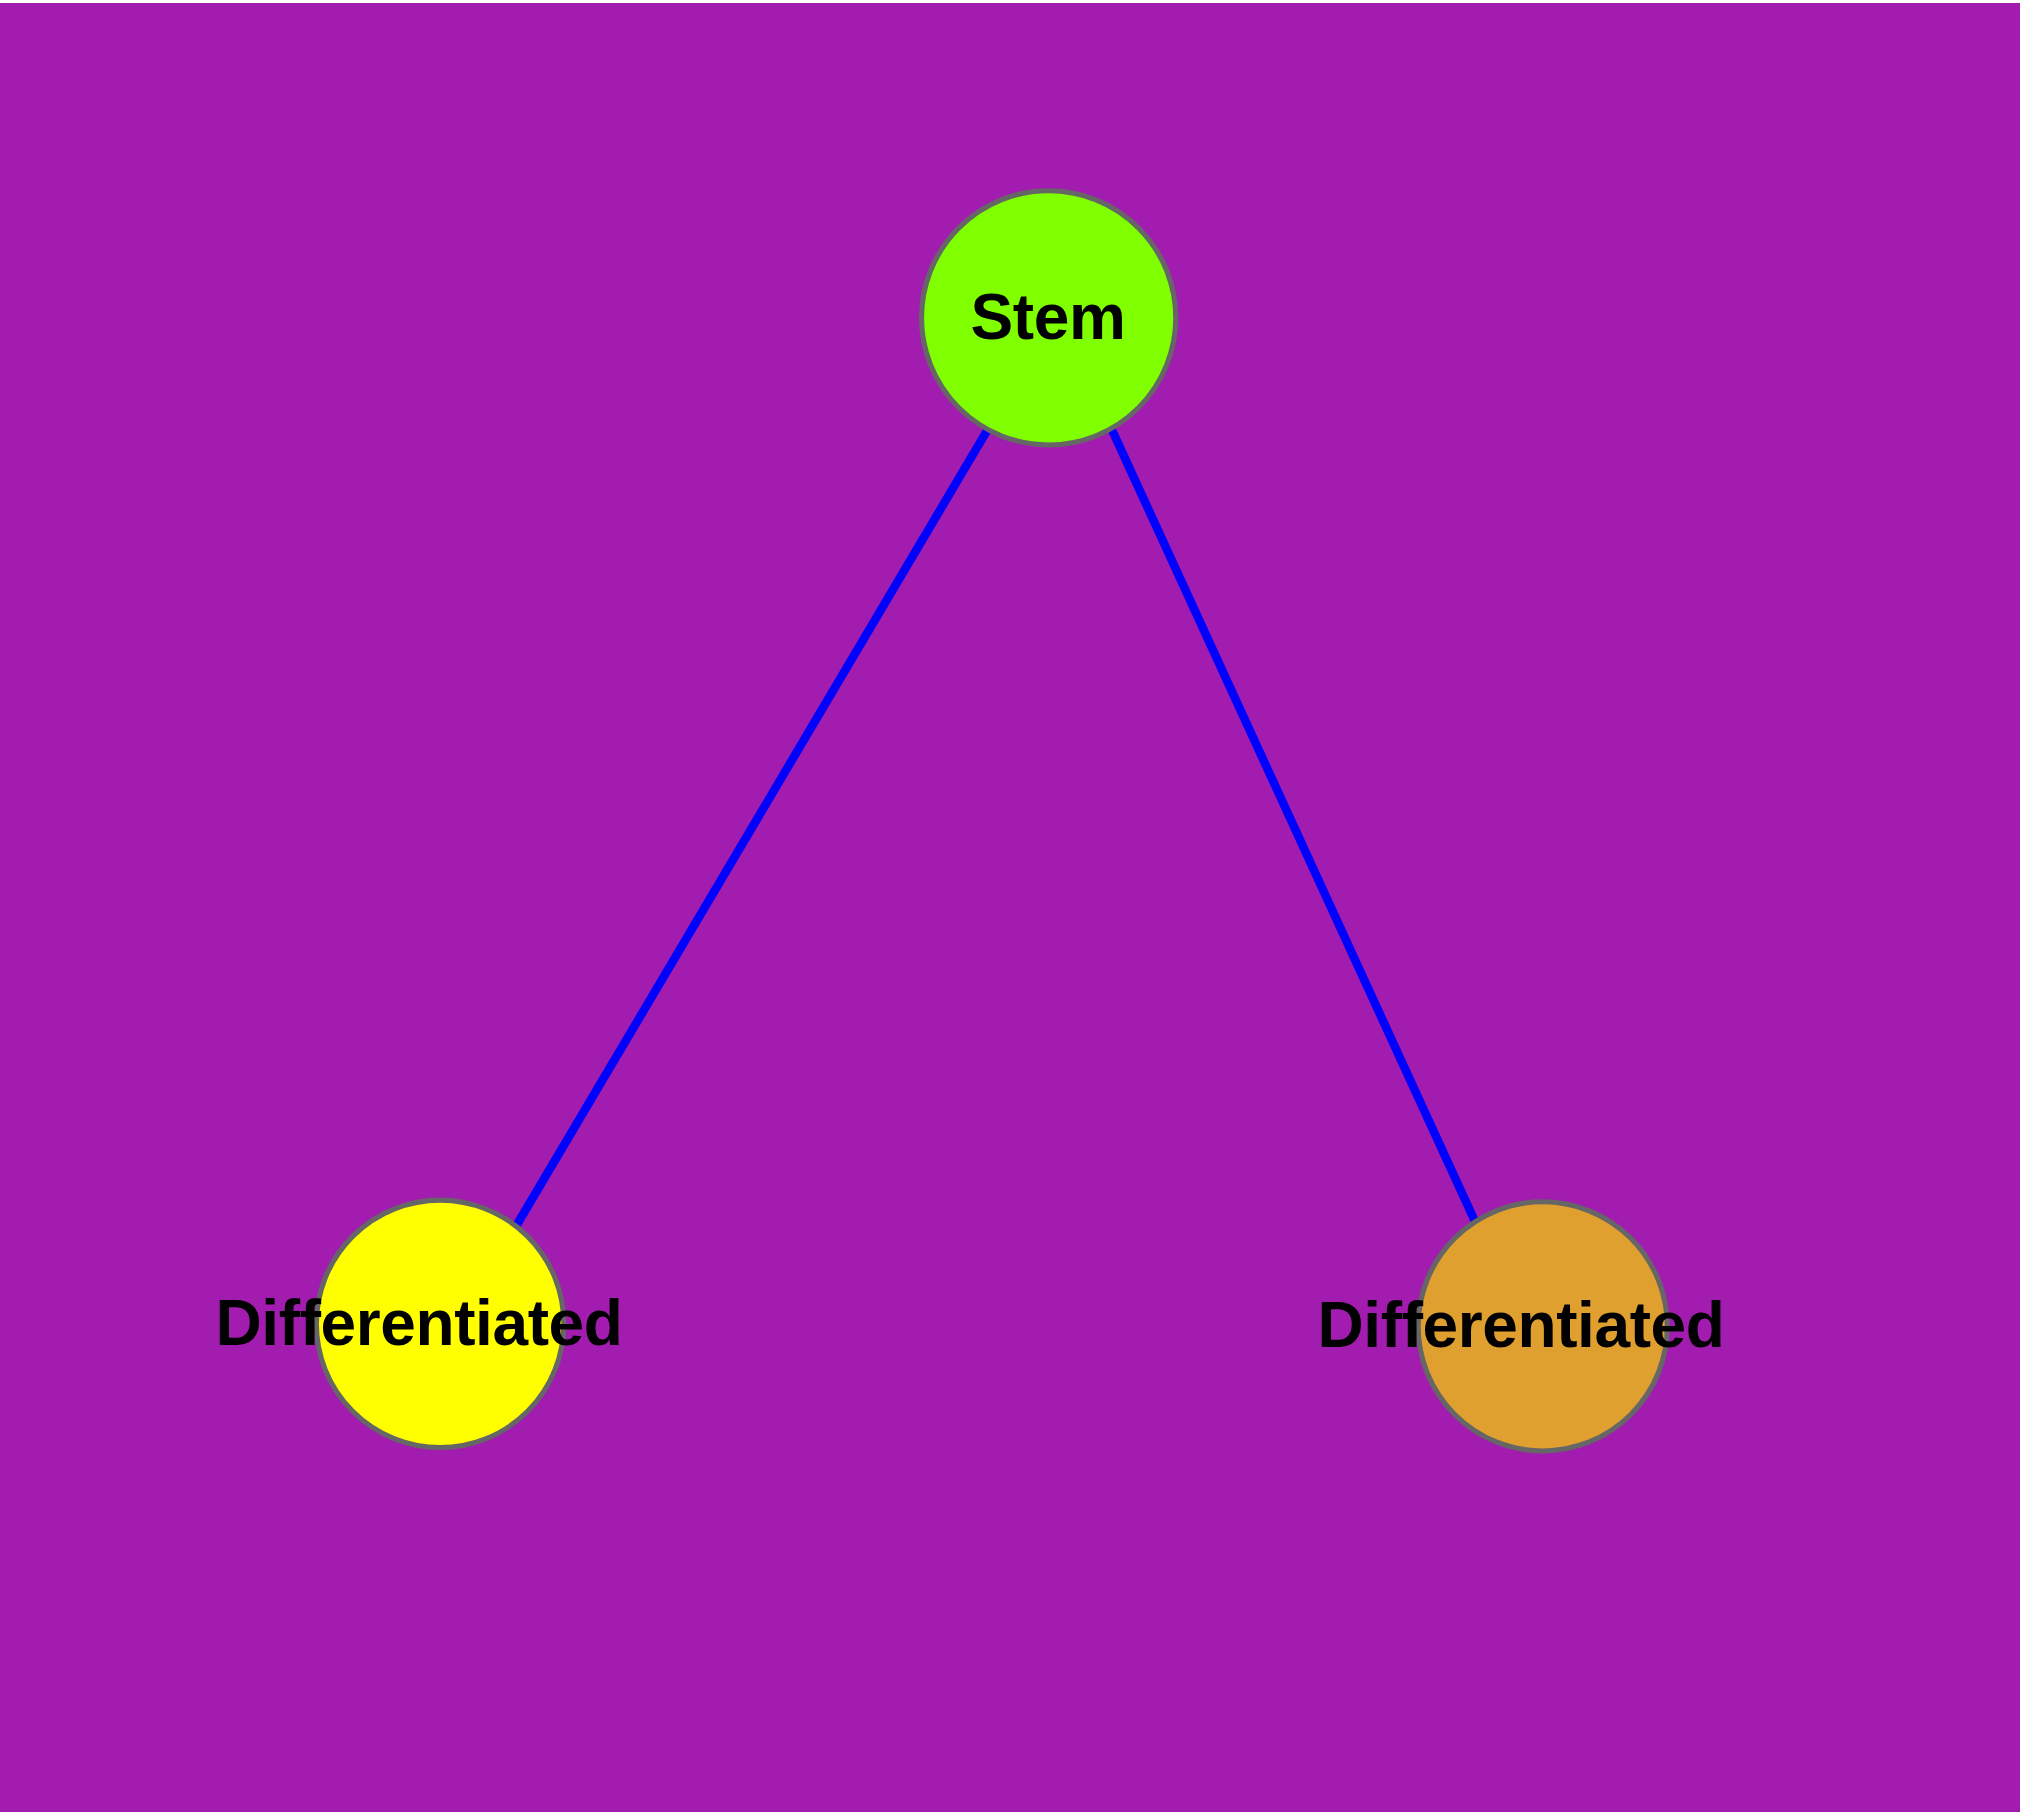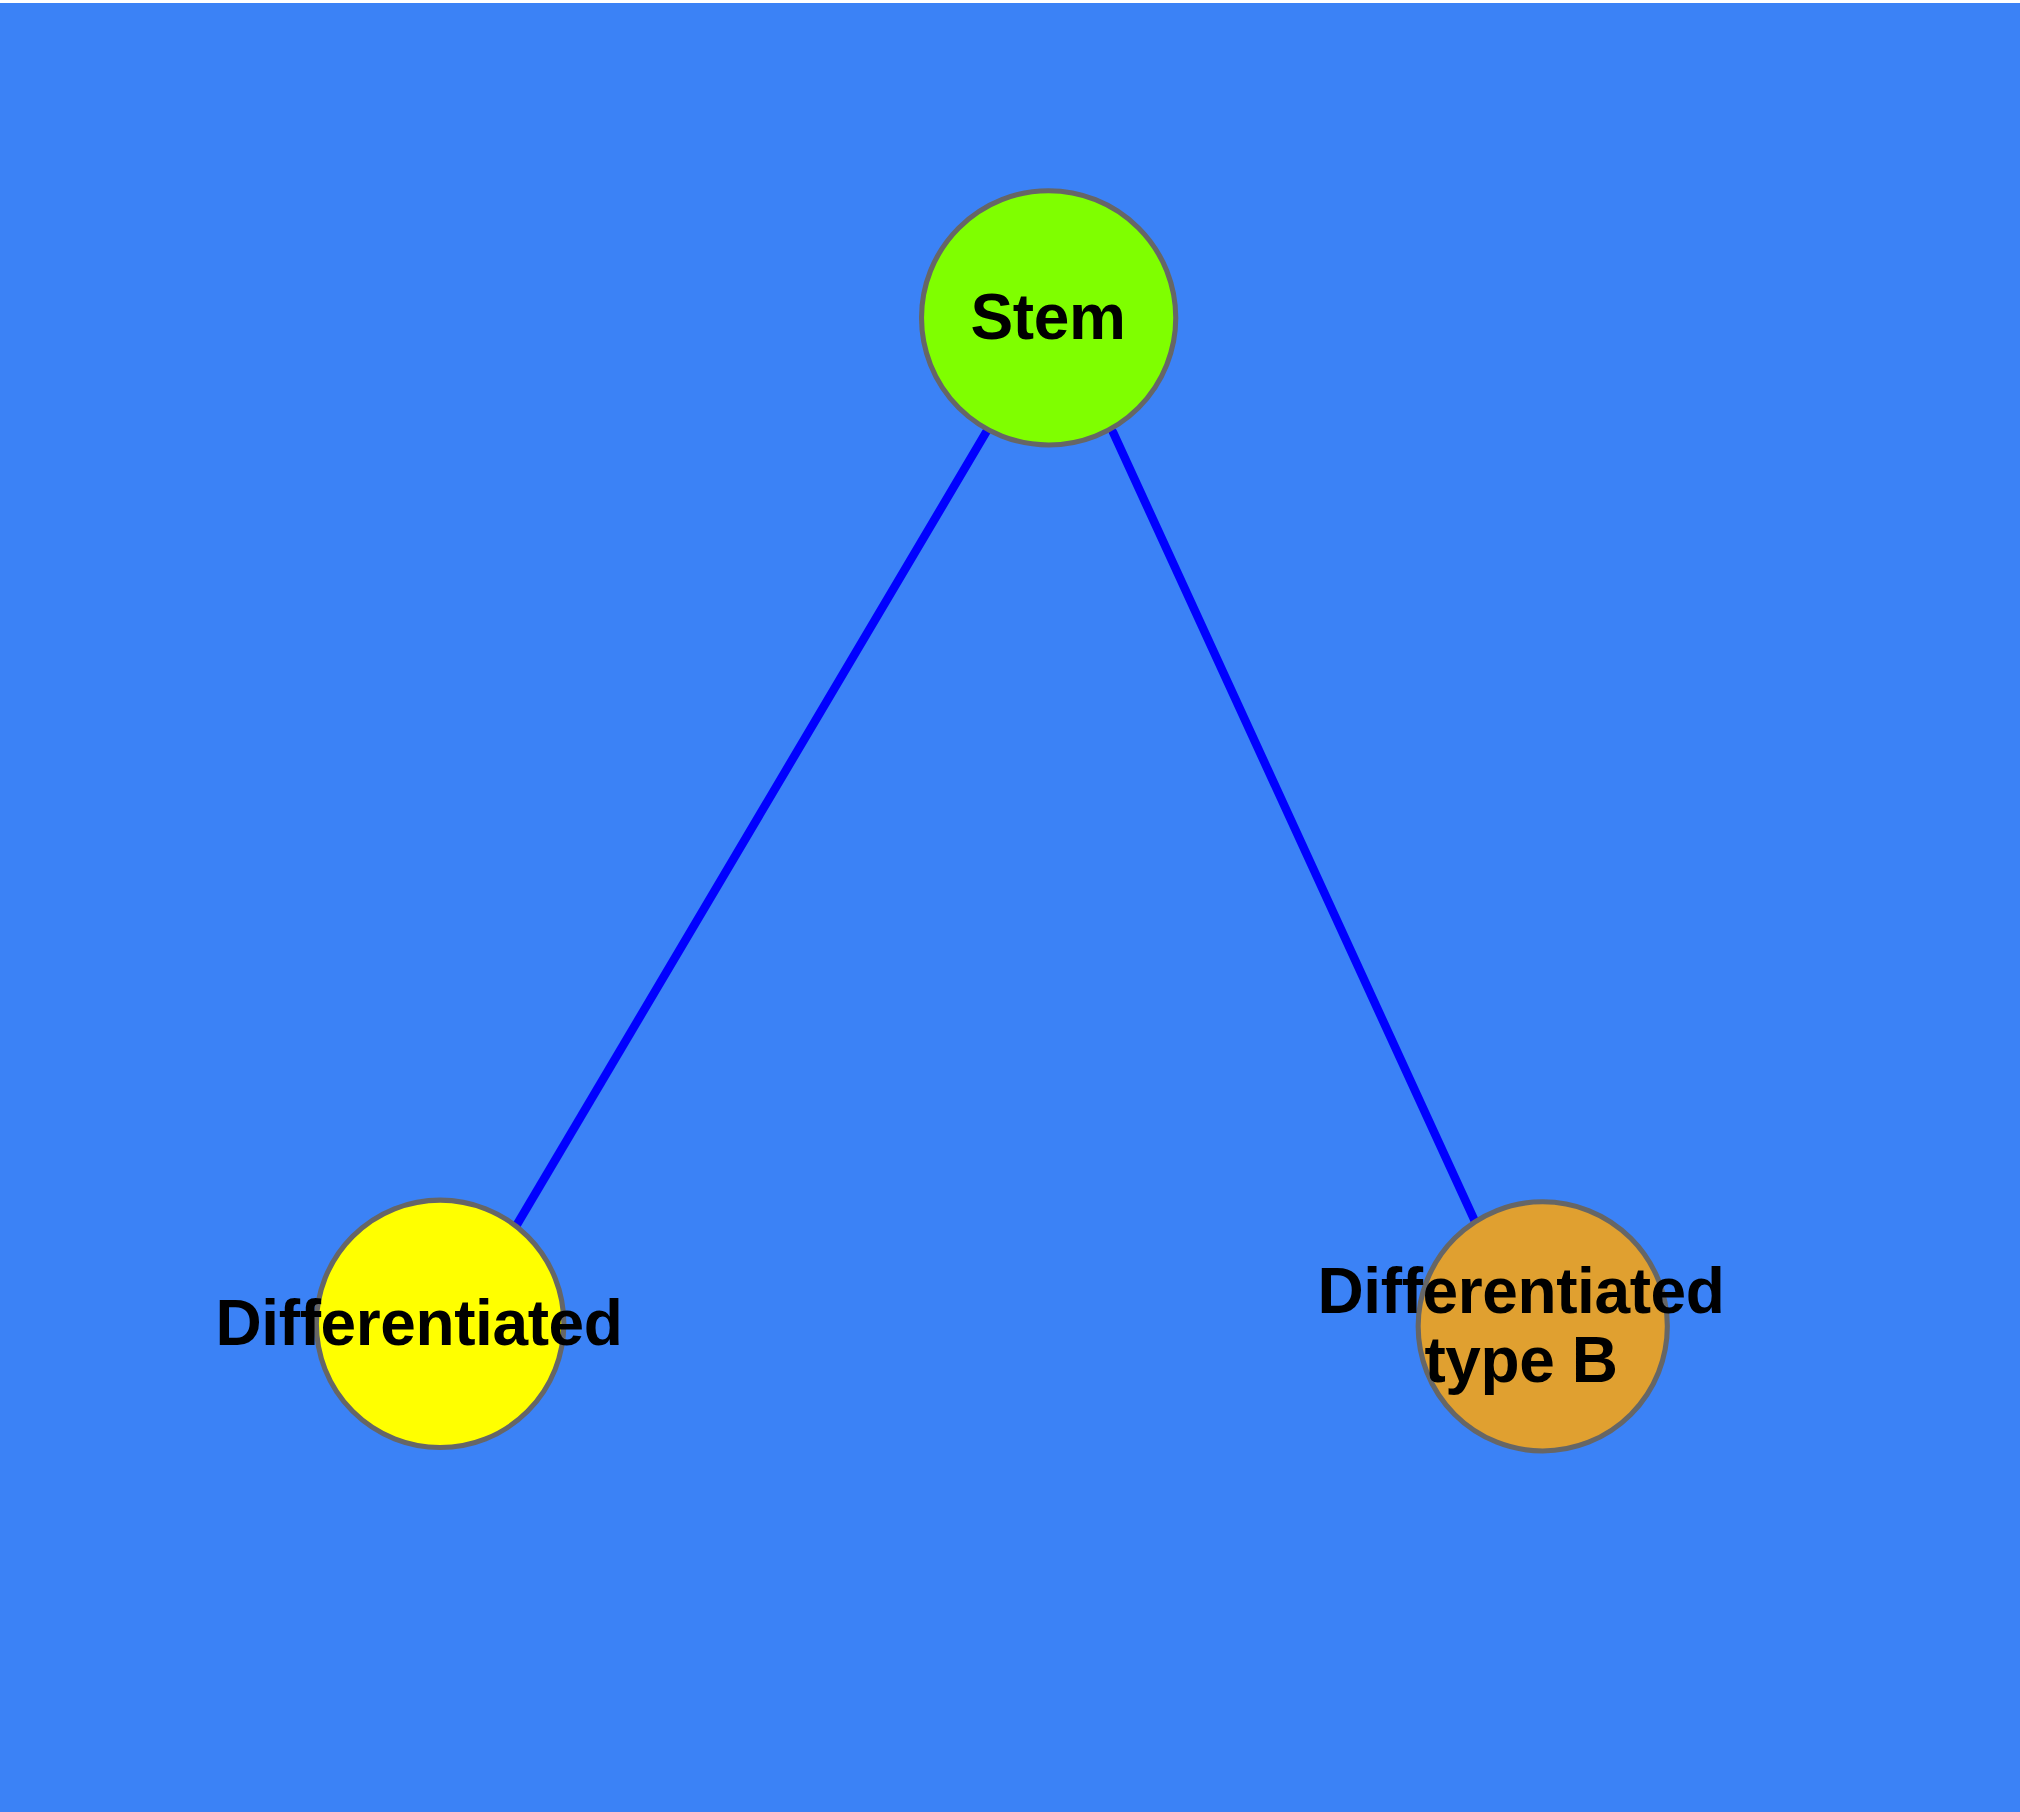--- a/index.html
+++ b/index.html
@@ -56,21 +56,21 @@
   #label-type-b {
     left: 1521px;
     top: 1326px;
     transform: translate(-50%, -50%);
     font-size: 64px;
   }
 </style>
 </head>
 <body>
 
-<div id="canvas" style="width: 2021px; height: 1812px; background: #3b82f6;">
+<div id="canvas" style="width: 2021px; height: 1812px; background: #a21caf;">
 
   <div id="top-strip" style="width: 2021px;"></div>
 
   <svg id="graph-svg" viewBox="0 0 2384 2138">
     <g>
       <line id="edge-stem-a" stroke-linecap="round" x1="1165" y1="507" x2="609" y2="1446" stroke="#0000ff" stroke-width="10"></line>
       <line id="edge-stem-b" stroke-linecap="round" x1="1313" y1="510" x2="1740" y2="1441" stroke="#0000ff" stroke-width="10"></line>
     </g>
     <g>
       <circle id="node-stem" cx="1237" cy="375" r="150" fill="#7fff00" stroke="#666666" stroke-width="6"></circle>
@@ -82,17 +82,16 @@
   <div class="node-label" id="label-stem" style="left: 1048px; top: 318px;">
     <span class="line">Stem</span>
   </div>
 
   <div class="node-label" id="label-type-a" style="left: 419px; top: 1324px;">
     <span class="line">Differentiated</span>
   </div>
 
   <div class="node-label" id="label-type-b" style="left: 1521px; top: 1326px;">
     <span class="line">Differentiated</span>
-    <span class="line">type B</span>
   </div>
 
 </div>
 
 
 </body></html>

